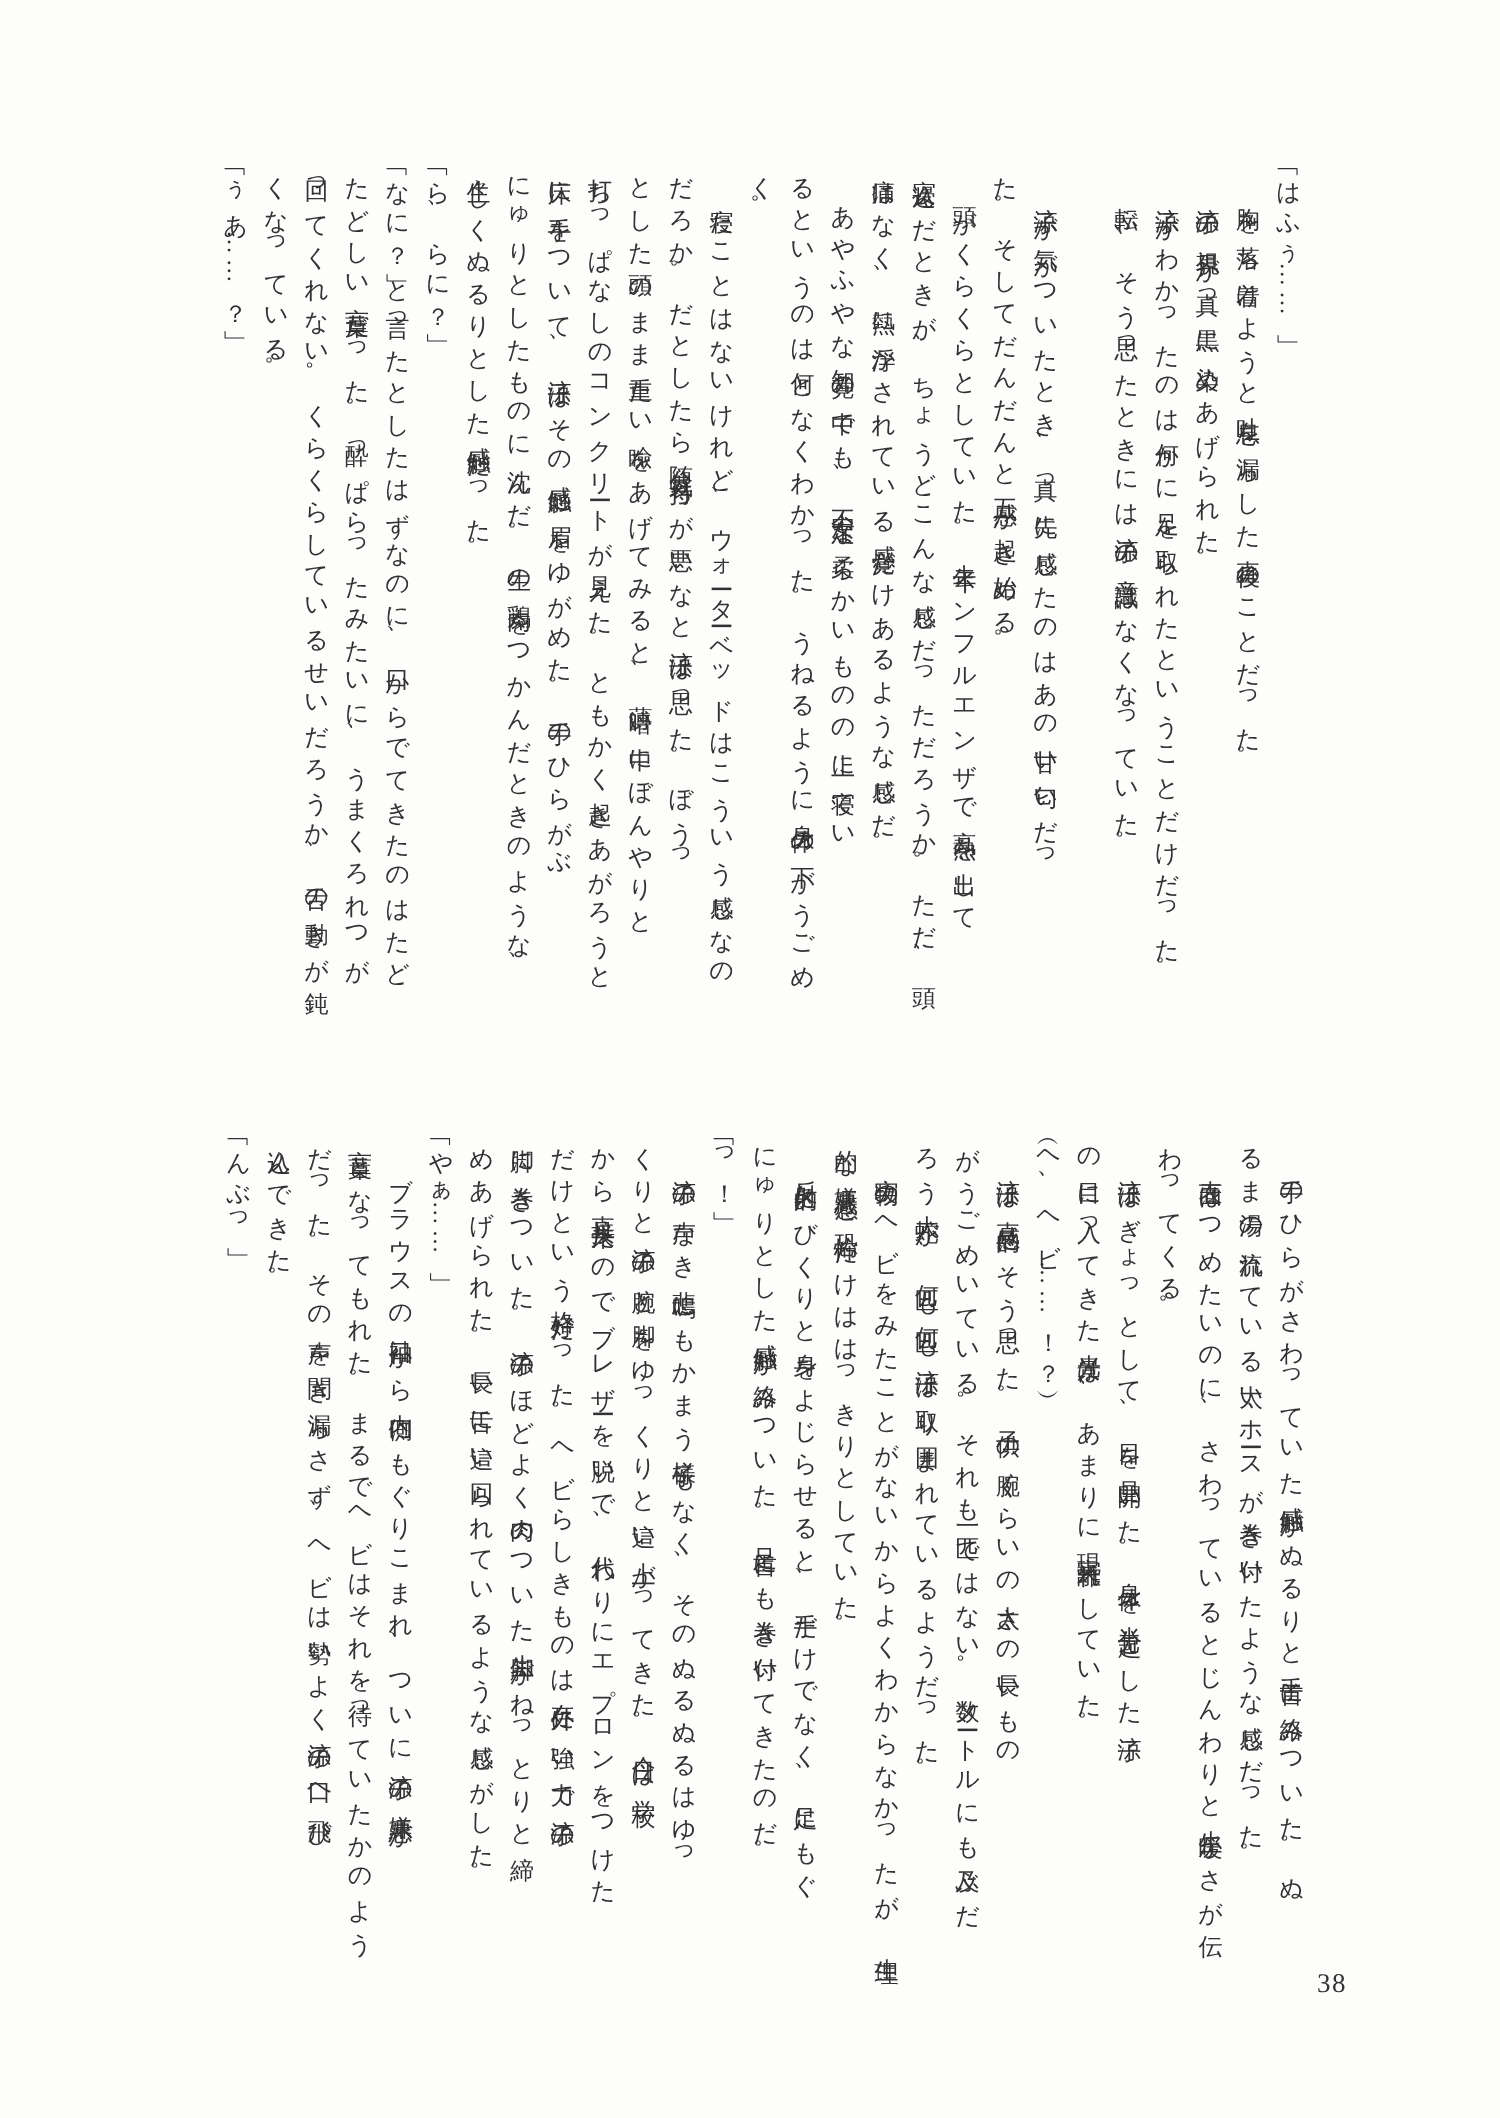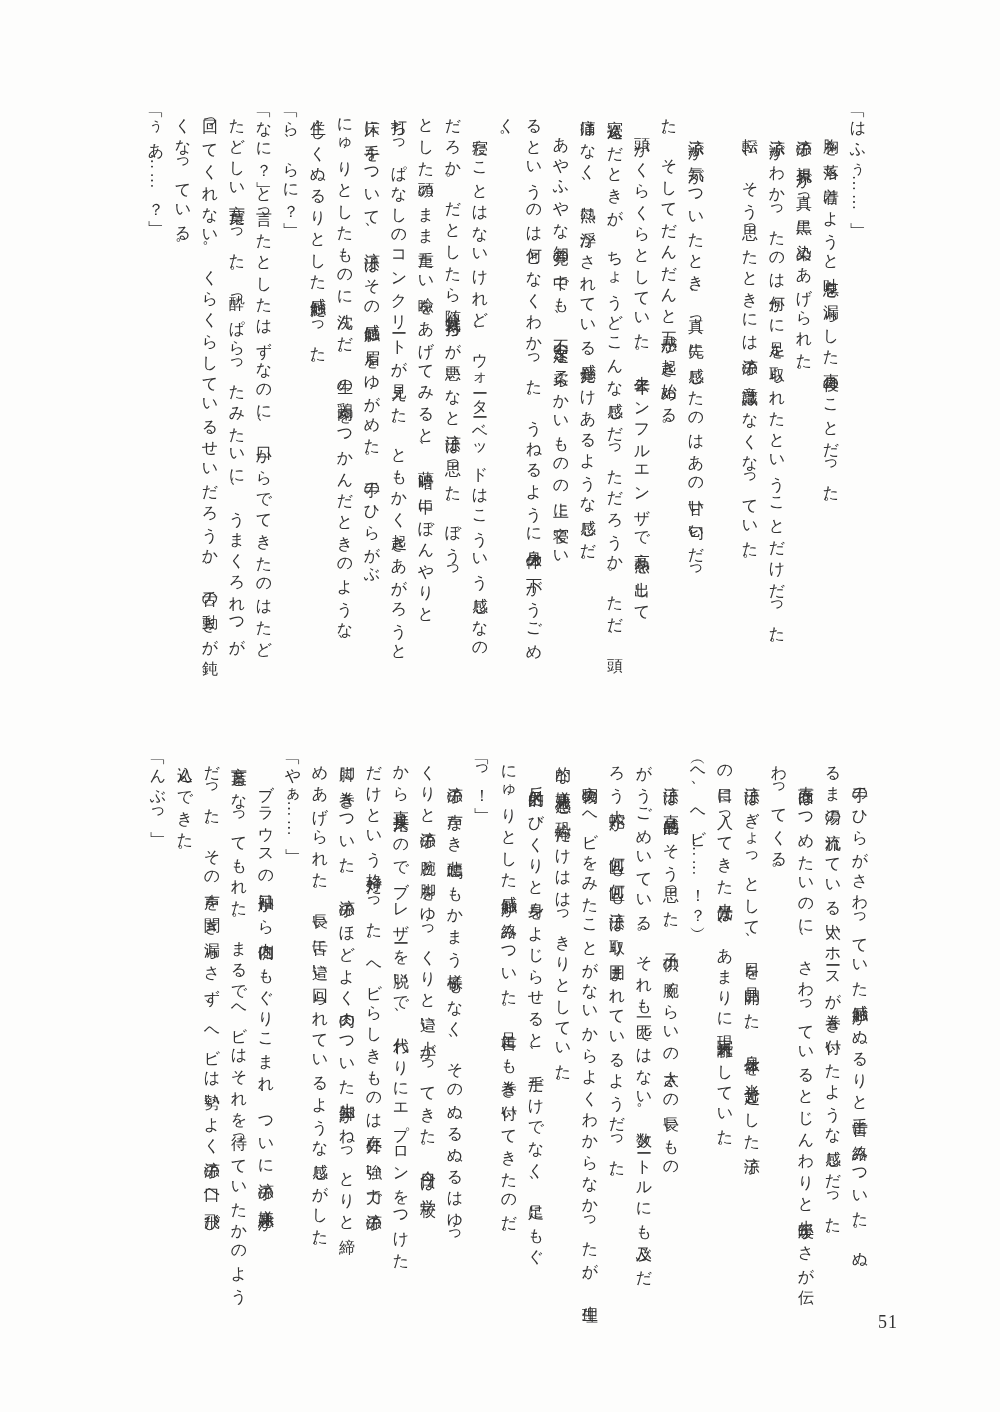--- a/index.html
+++ b/index.html
@@ -101,14 +101,14 @@
       <div class="tcol">だけという格好だった。ヘビらしきものは存外に強い力で涼子の</div>
       <div class="tcol">脚に巻きついた。涼子のほどよく肉のついた生脚がねっとりと締</div>
       <div class="tcol">めあげられた。長い舌に這い回られているような感じがした。</div>
       <div class="tcol">「やぁ……」</div>
       <div class="tcol">　ブラウスの袖口から内側にもぐりこまれ、ついに涼子の嫌悪が</div>
       <div class="tcol">言葉となってもれた。まるでヘビはそれを待っていたかのよう</div>
       <div class="tcol">だった。その声を聞き漏らさず、ヘビは勢いよく涼子の口へ飛び</div>
       <div class="tcol">込んできた。</div>
       <div class="tcol">「んぶっ」</div>
     </section>
-  <div class="pagenum">51</div>
+  <div class="pagenum">38</div>
 </div>
 
 </body></html>

